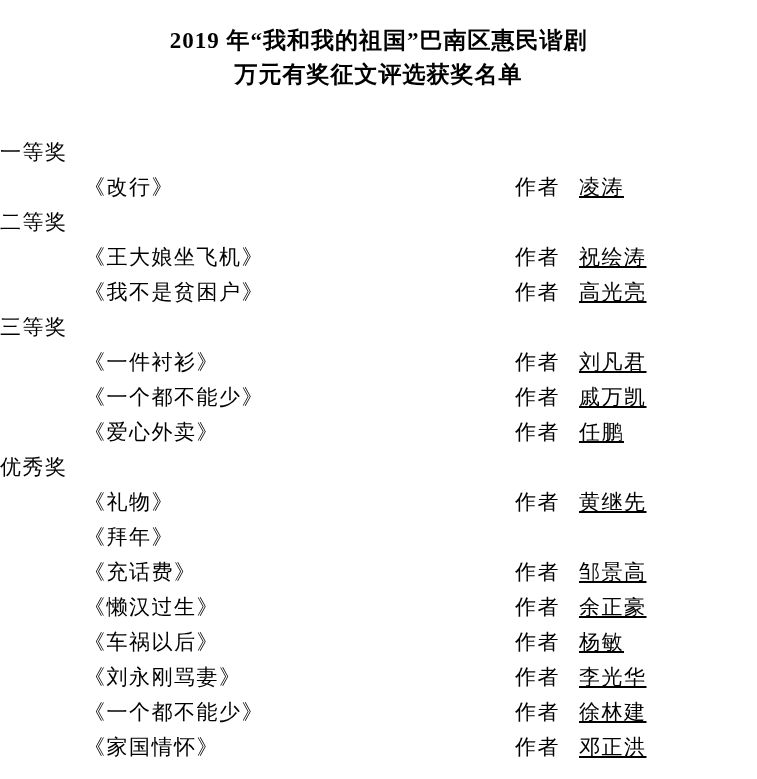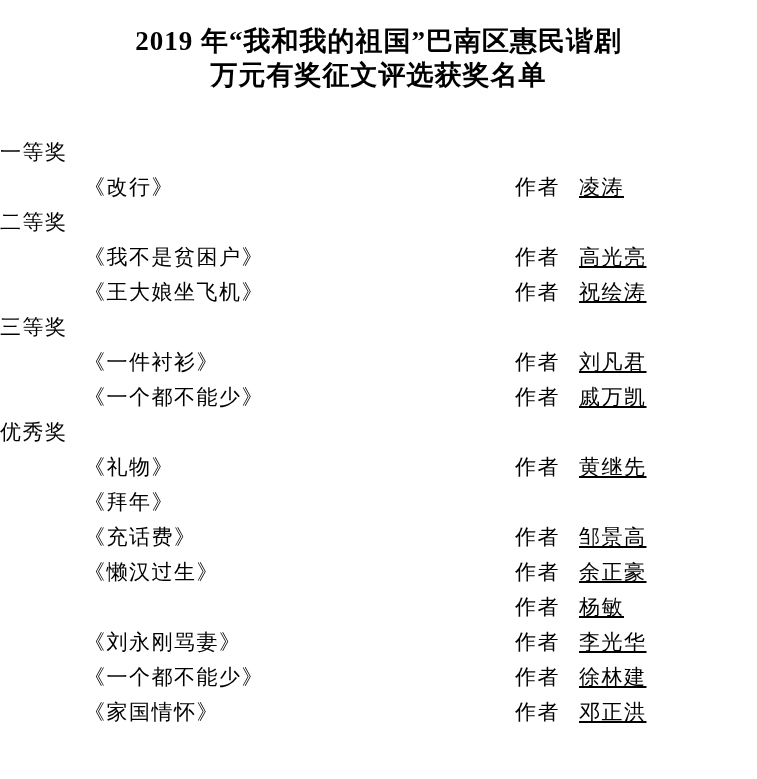--- a/index.html
+++ b/index.html
@@ -14,21 +14,21 @@
     width: 757px;
     height: 779px;
     background: #ffffff;
     overflow: hidden;
   }
   .doc-title {
     padding-top: 24px;
     text-align: center;
     font-family: "Liberation Serif", serif;
     font-weight: bold;
-    font-size: 27px;
+    font-size: 23px;
     line-height: 34px;
     letter-spacing: 1px;
   }
   .doc-body {
     margin-top: 42px;
   }
   .line {
     position: relative;
     height: 35px;
     line-height: 35px;
@@ -72,43 +72,49 @@
     <div class="line heading">一等奖</div>
     <div class="line row">
       <span class="work-title">《改行》</span>
       <span class="author-cell">
         <span class="author-label">作者</span><span class="author-name">凌涛</span>
       </span>
     </div>
 
     <div class="line heading">二等奖</div>
     <div class="line row">
+      <span class="work-title">《王大娘坐飞机》</span>
+      <span class="author-cell">
+        <span class="author-label">作者</span><span class="author-name">祝绘涛</span>
+      </span>
+    </div>
+    <div class="line row">
       <span class="work-title">《我不是贫困户》</span>
       <span class="author-cell">
         <span class="author-label">作者</span><span class="author-name">高光亮</span>
-      </span>
-    </div>
-    <div class="line row">
-      <span class="work-title">《王大娘坐飞机》</span>
-      <span class="author-cell">
-        <span class="author-label">作者</span><span class="author-name">祝绘涛</span>
       </span>
     </div>
 
     <div class="line heading">三等奖</div>
     <div class="line row">
       <span class="work-title">《一件衬衫》</span>
       <span class="author-cell">
         <span class="author-label">作者</span><span class="author-name">刘凡君</span>
       </span>
     </div>
     <div class="line row">
       <span class="work-title">《一个都不能少》</span>
       <span class="author-cell">
         <span class="author-label">作者</span><span class="author-name">戚万凯</span>
+      </span>
+    </div>
+    <div class="line row">
+      <span class="work-title">《爱心外卖》</span>
+      <span class="author-cell">
+        <span class="author-label">作者</span><span class="author-name">任鹏</span>
       </span>
     </div>
 
     <div class="line heading">优秀奖</div>
     <div class="line row">
       <span class="work-title">《礼物》</span>
       <span class="author-cell">
         <span class="author-label">作者</span><span class="author-name">黄继先</span>
       </span>
     </div>
@@ -121,20 +127,21 @@
         <span class="author-label">作者</span><span class="author-name">邹景高</span>
       </span>
     </div>
     <div class="line row">
       <span class="work-title">《懒汉过生》</span>
       <span class="author-cell">
         <span class="author-label">作者</span><span class="author-name">余正豪</span>
       </span>
     </div>
     <div class="line row">
+      <span class="work-title">《车祸以后》</span>
       <span class="author-cell">
         <span class="author-label">作者</span><span class="author-name">杨敏</span>
       </span>
     </div>
     <div class="line row">
       <span class="work-title">《刘永刚骂妻》</span>
       <span class="author-cell">
         <span class="author-label">作者</span><span class="author-name">李光华</span>
       </span>
     </div>

